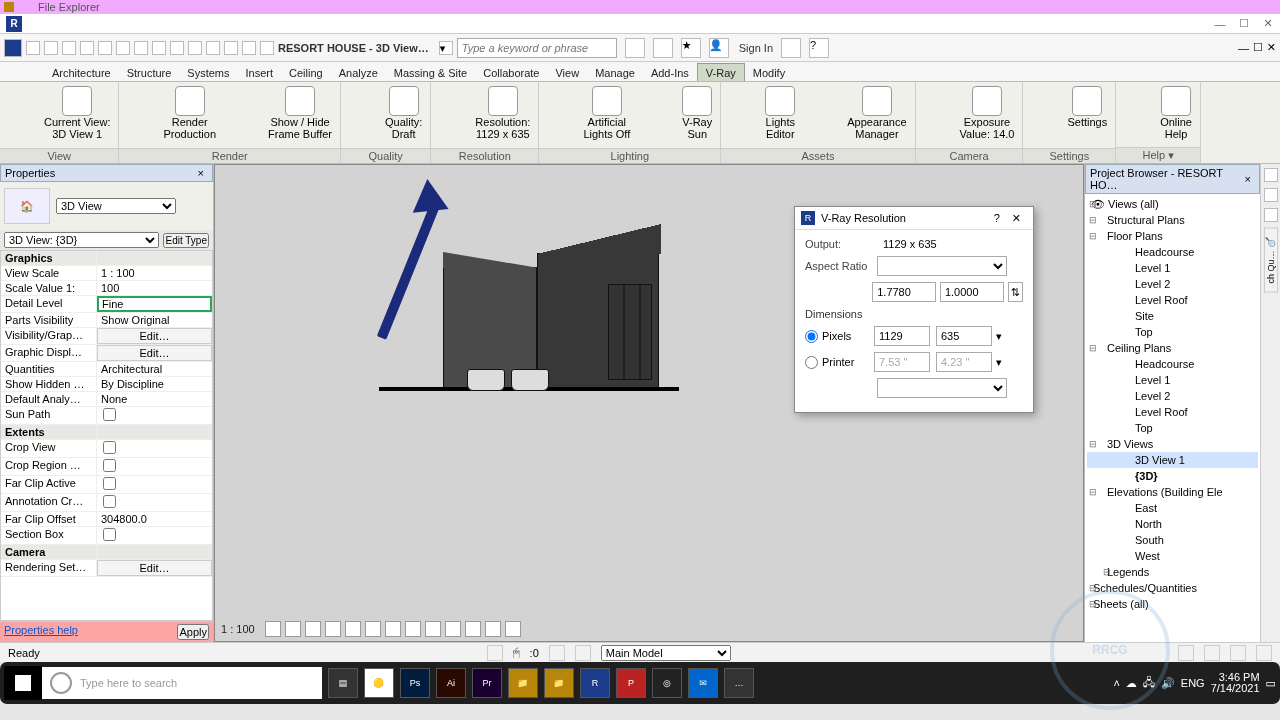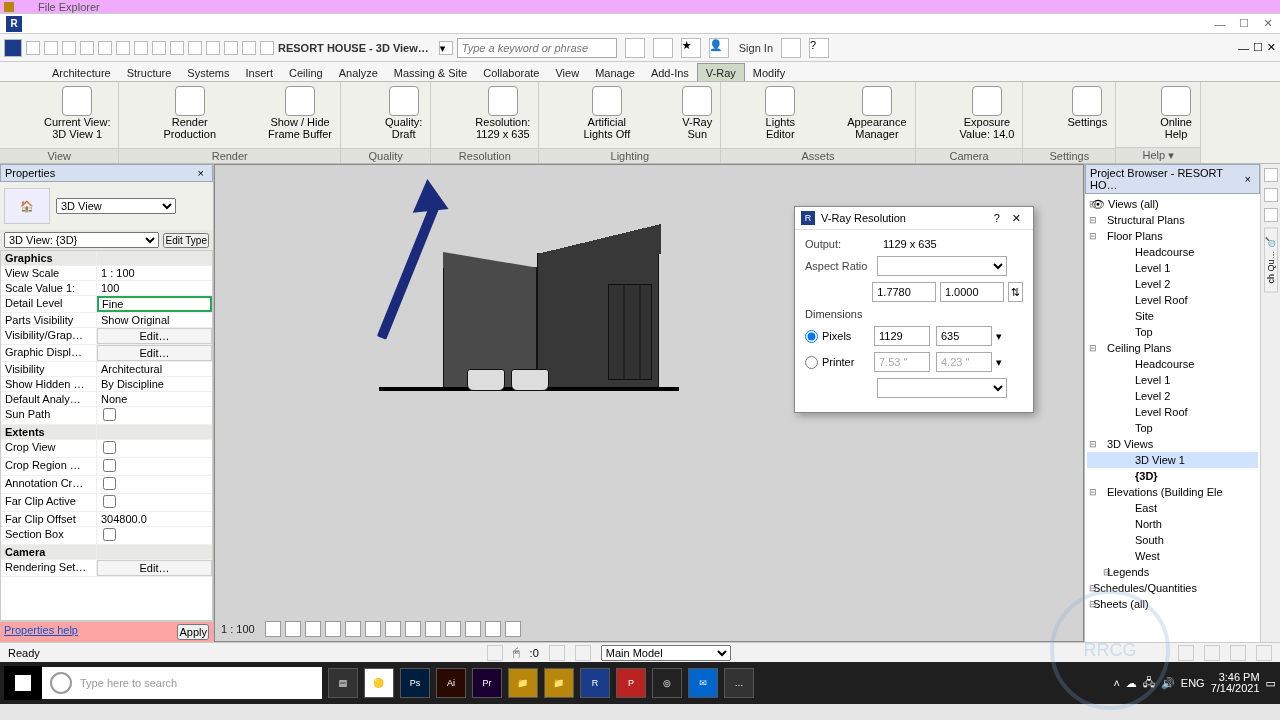--- a/index.html
+++ b/index.html
@@ -115,31 +115,31 @@
 .sidebuttons .sb { width:14px; height:14px; border:1px solid #bbb; background:#fff; }
 .sidebuttons .searchtab { writing-mode:vertical-lr; transform:rotate(180deg); font-size:9px; background:#f2f2f2; border:1px solid #ccc; padding:8px 1px; }
 
 
 .statusbar { height:20px; background:#f2f2f2; border-top:1px solid #ccc; display:flex; align-items:center; padding:0 8px; gap:10px; }
 .statusbar .fill { flex:1; }
 .statusbar select { height:16px; }
 .statusbar .sico { width:16px; height:16px; border:1px solid #ccc; }
 
 
-.taskbar { height:42px; background:#1f1f1f; display:flex; align-items:center; padding:0 4px; color:#fff; position:relative; }
+.taskbar { height:42px; background:#1f1f1f; display:flex; align-items:center; padding:0 4px; color:#fff; position:relative;border-radius:7px; }
 .taskbar .start { width:38px; height:34px; background:#000; display:flex; align-items:center; justify-content:center; }
 .taskbar .start .wlogo { width:16px; height:16px; background:#fff; }
 .taskbar .search { display:flex; align-items:center; background:#fff; color:#999; height:32px; width:280px; margin-left:0; padding:0 8px; gap:8px; }
 .taskbar .search .cort { width:22px; height:22px; border:2px solid #999; border-radius:50%; }
 .taskbar .tico { width:30px; height:30px; border:1px solid #555; margin-left:6px; background:#333; display:flex; align-items:center; justify-content:center; font-size:9px; color:#fff; text-align:center; }
 .taskbar .tray { margin-left:auto; display:flex; align-items:center; gap:6px; }
 .taskbar .tray .clock { text-align:right; font-size:10px; line-height:11px; }
 
 .watermark { position:absolute; right:110px; bottom:10px; width:120px; height:120px; border:4px solid rgba(120,170,220,0.25); border-radius:50%; display:flex; align-items:center; justify-content:center; pointer-events:none; }
-.watermark span { color: rgba(120,170,220,0.3); font-size:18px; font-weight:normal; }
+.watermark span { color: rgba(120,170,220,0.3); font-size:12px; font-weight:bold; }
 </style>
 </head>
 <body>
 
 <div class="folderbar">
   <div class="ficon"></div>
   <span>File Explorer</span>
 </div>
 
 <div class="titlebar">
@@ -344,21 +344,21 @@
         </div>
         <div class="pgrow">
           <div class="k">Visibility/Grap…</div>
           <div class="v btn">Edit…</div>
         </div>
         <div class="pgrow">
           <div class="k">Graphic Displ…</div>
           <div class="v btn">Edit…</div>
         </div>
         <div class="pgrow">
-          <div class="k">Visibility</div>
+          <div class="k">Quantities</div>
           <div class="v">Architectural</div>
         </div>
         <div class="pgrow">
           <div class="k">Show Hidden …</div>
           <div class="v">By Discipline</div>
         </div>
         <div class="pgrow">
           <div class="k">Default Analy…</div>
           <div class="v">None</div>
         </div>
@@ -372,25 +372,25 @@
         </div>
         <div class="pgrow">
           <div class="k">Crop View</div>
           <div class="v"><input type="checkbox" style=""></div>
         </div>
         <div class="pgrow">
           <div class="k">Crop Region …</div>
           <div class="v"><input type="checkbox" style=""></div>
         </div>
         <div class="pgrow">
+          <div class="k">Far Clip Active</div>
+          <div class="v"><input type="checkbox" style=""></div>
+        </div>
+        <div class="pgrow">
           <div class="k">Annotation Cr…</div>
-          <div class="v"><input type="checkbox" style=""></div>
-        </div>
-        <div class="pgrow">
-          <div class="k">Far Clip Active</div>
           <div class="v"><input type="checkbox" style=""></div>
         </div>
         <div class="pgrow">
           <div class="k">Far Clip Offset</div>
           <div class="v">304800.0</div>
         </div>
         <div class="pgrow">
           <div class="k">Section Box</div>
           <div class="v"><input type="checkbox" style=""></div>
         </div>

